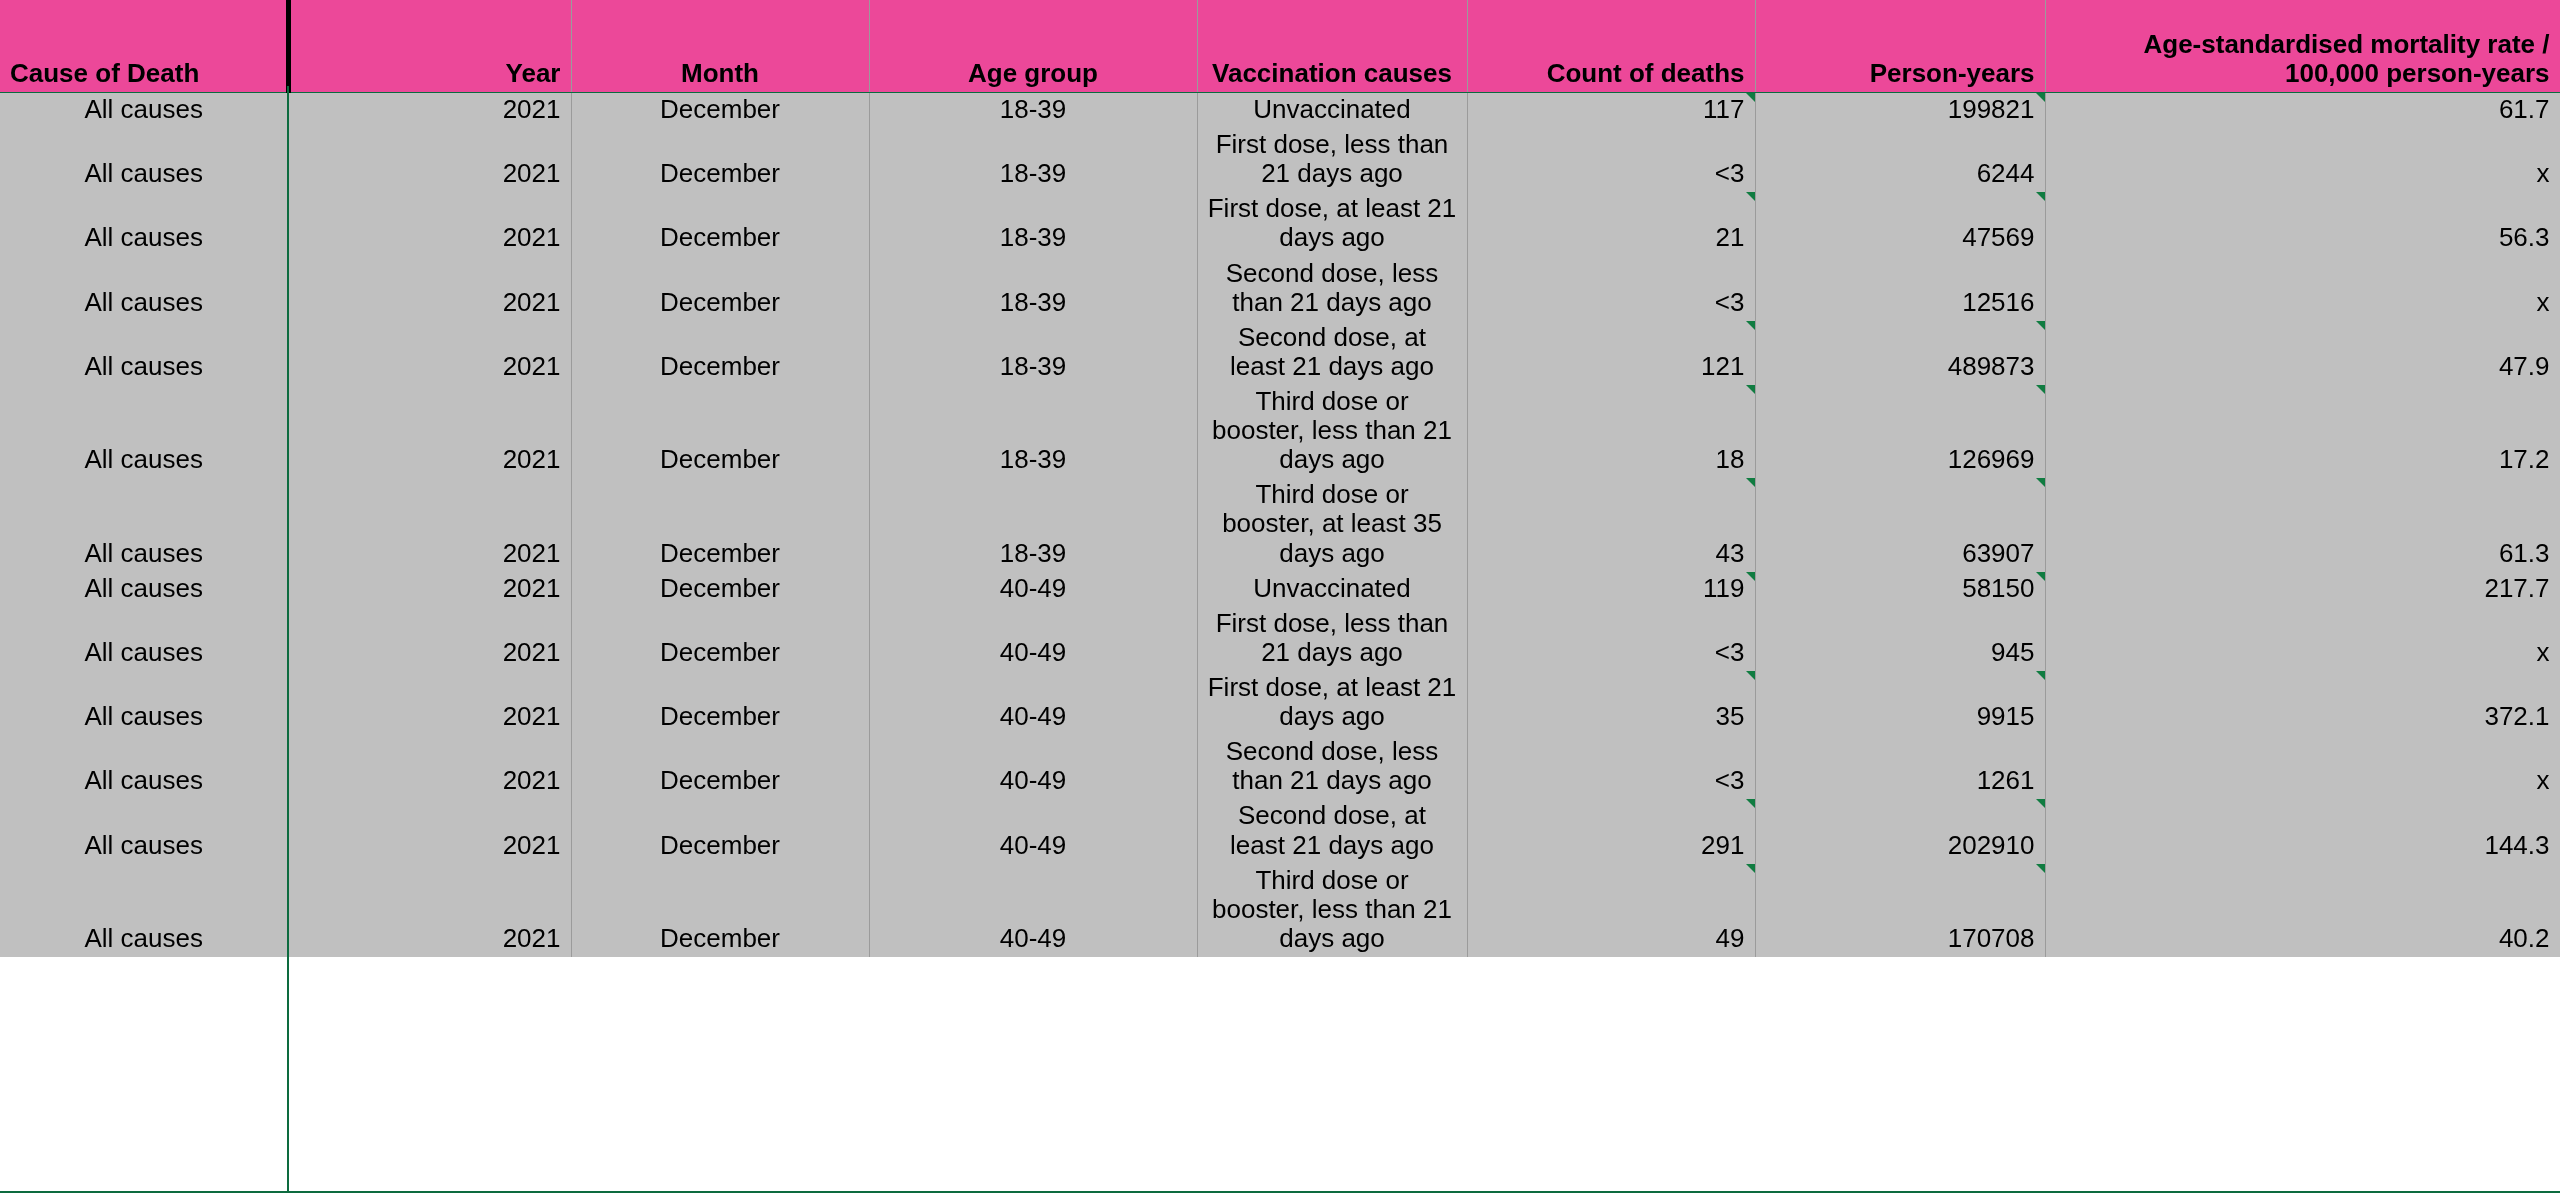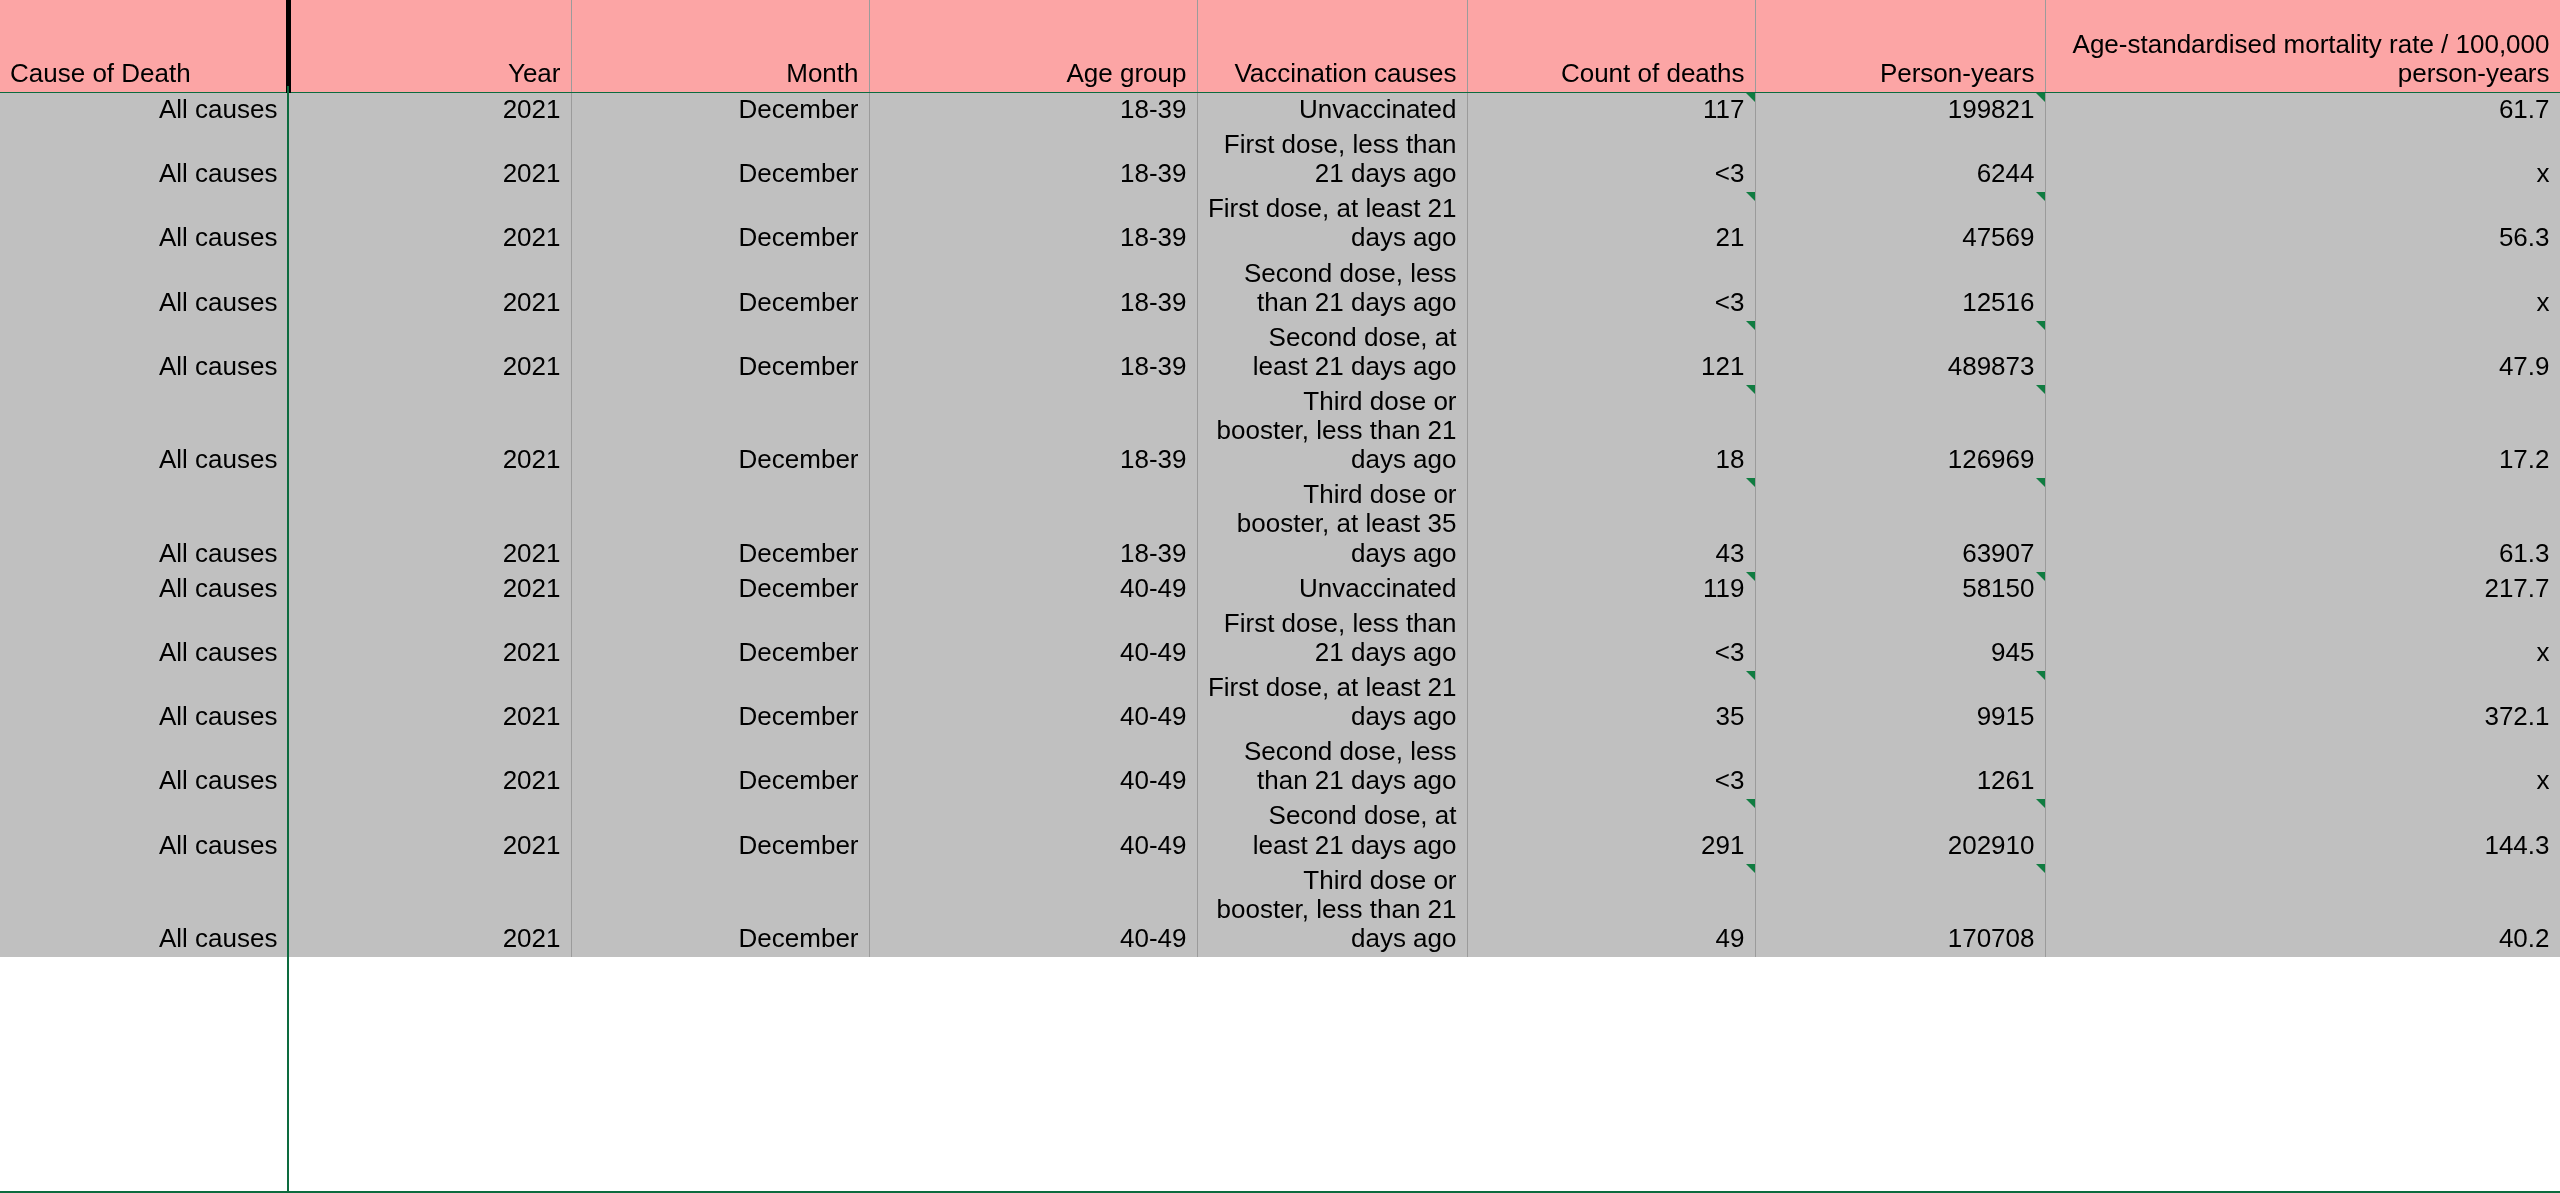--- a/index.html
+++ b/index.html
@@ -41,36 +41,36 @@
     padding: 2px 10px 4px 10px;
     vertical-align: bottom;
     line-height: 1.12;
     border-right: 1px solid #9b9b9b;
     border-bottom: 0;
     white-space: normal;
     word-wrap: break-word;
     overflow: hidden;
   }
   table.grid thead th {
-    font-weight: normal;
+    font-weight: bold;
     vertical-align: bottom;
-    background: #fca5a5;
+    background: #ec4899;
     height: 86px;
     border-bottom: 1px solid #0d6b3f;
   }
   thead th.head-cause {
     background: #ffffff;
     text-align: left;
     border-right: 5px solid #000000;
   }
   thead th.head-blank {
     background: #c0c0c0;
     border-right: 1px solid #9b9b9b;
   }
-  .t-left { text-align: right; }
+  .t-left { text-align: center; }
   .t-right { text-align: right; }
 
   
   td.flag {
     position: relative;
   }
   td.flag::after {
     content: "";
     position: absolute;
     top: 0;

